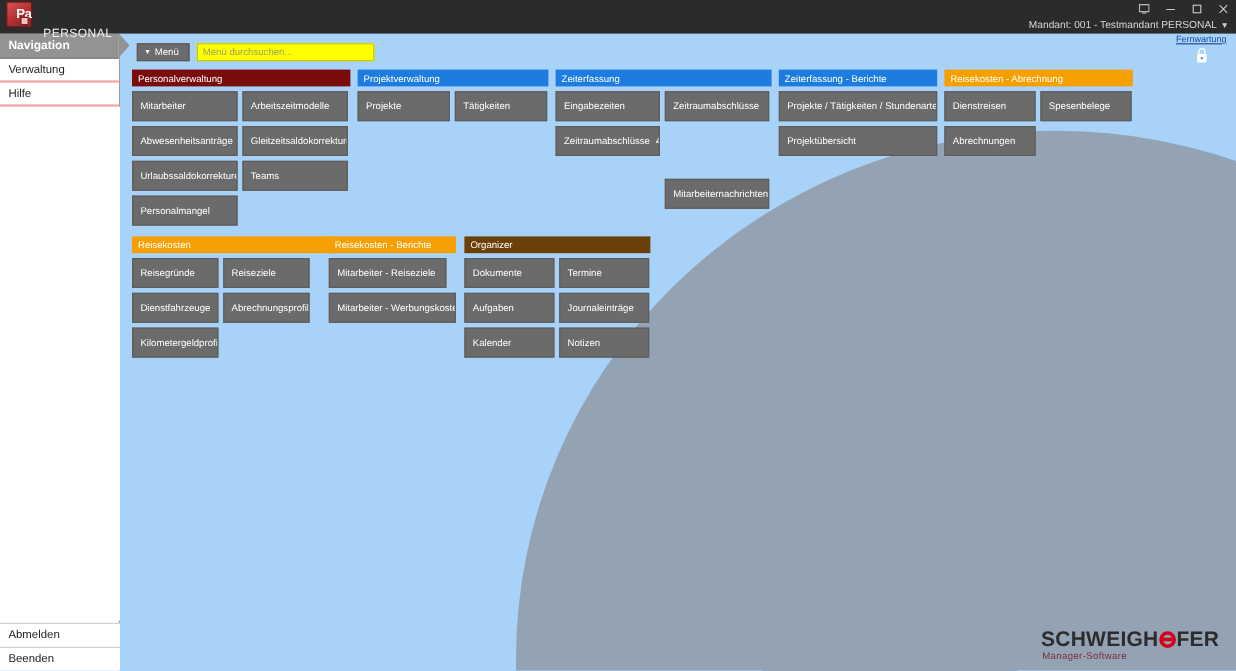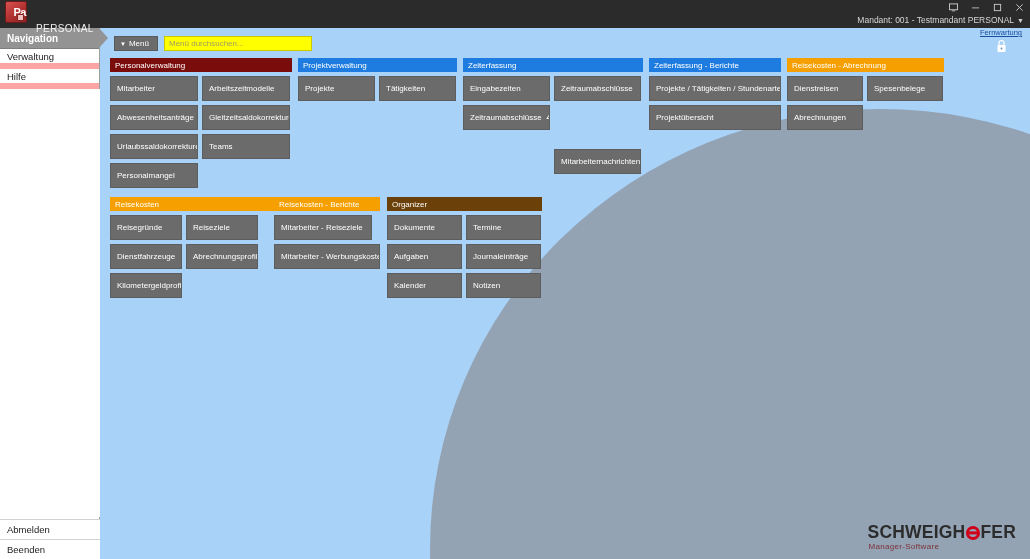--- a/index.html
+++ b/index.html
@@ -92,21 +92,21 @@
     width: 0; height: 0;
     border-top: 10.5px solid transparent;
     border-bottom: 10.5px solid transparent;
     border-left: 9px solid #939393;
   }
   .nav-item {
     height: 20px;
     display: flex; align-items: center;
     padding-left: 7px;
     font-size: 9.5px; color: #222;
-    border-bottom: 6px solid #fca5a5;
+    border-bottom: 2px solid #fca5a5;
     background: #fff;
   }
   .nav-bottom {
     position: absolute; left: 0; bottom: 0; width: 100px;
   }
   .nav-bottom .nav-item { border-top: 1px solid #d2d2d2; border-bottom: none; }
   .nav-filler {
     position: absolute; left: 0; top: 61px; bottom: 42px; width: 100px;
     background: #ffffff;
   }

